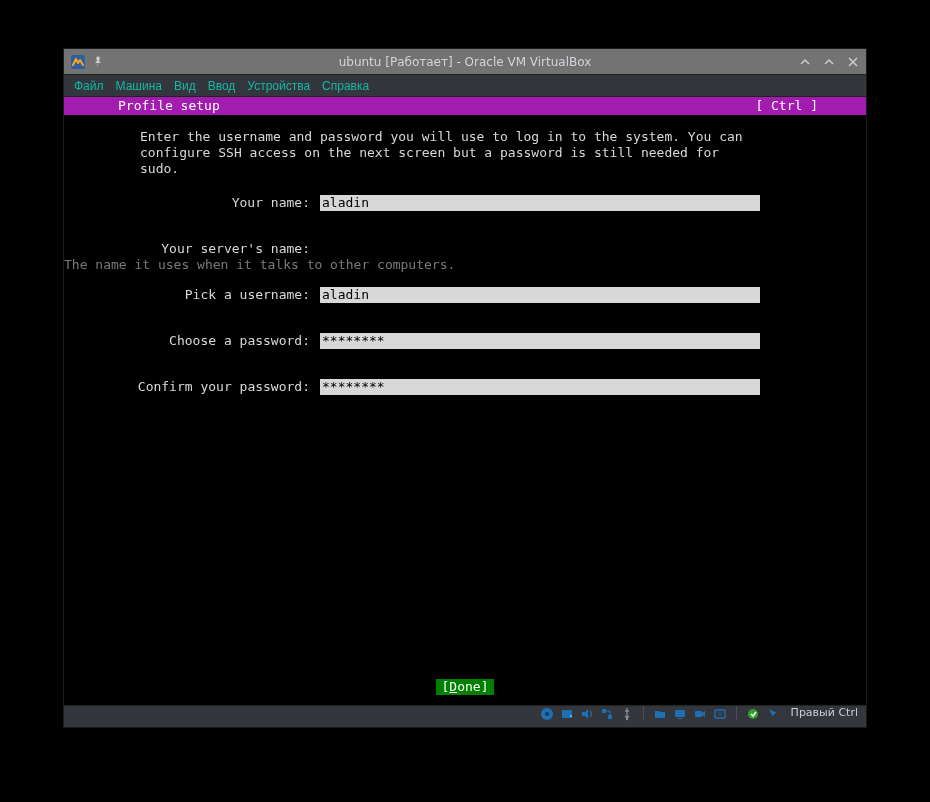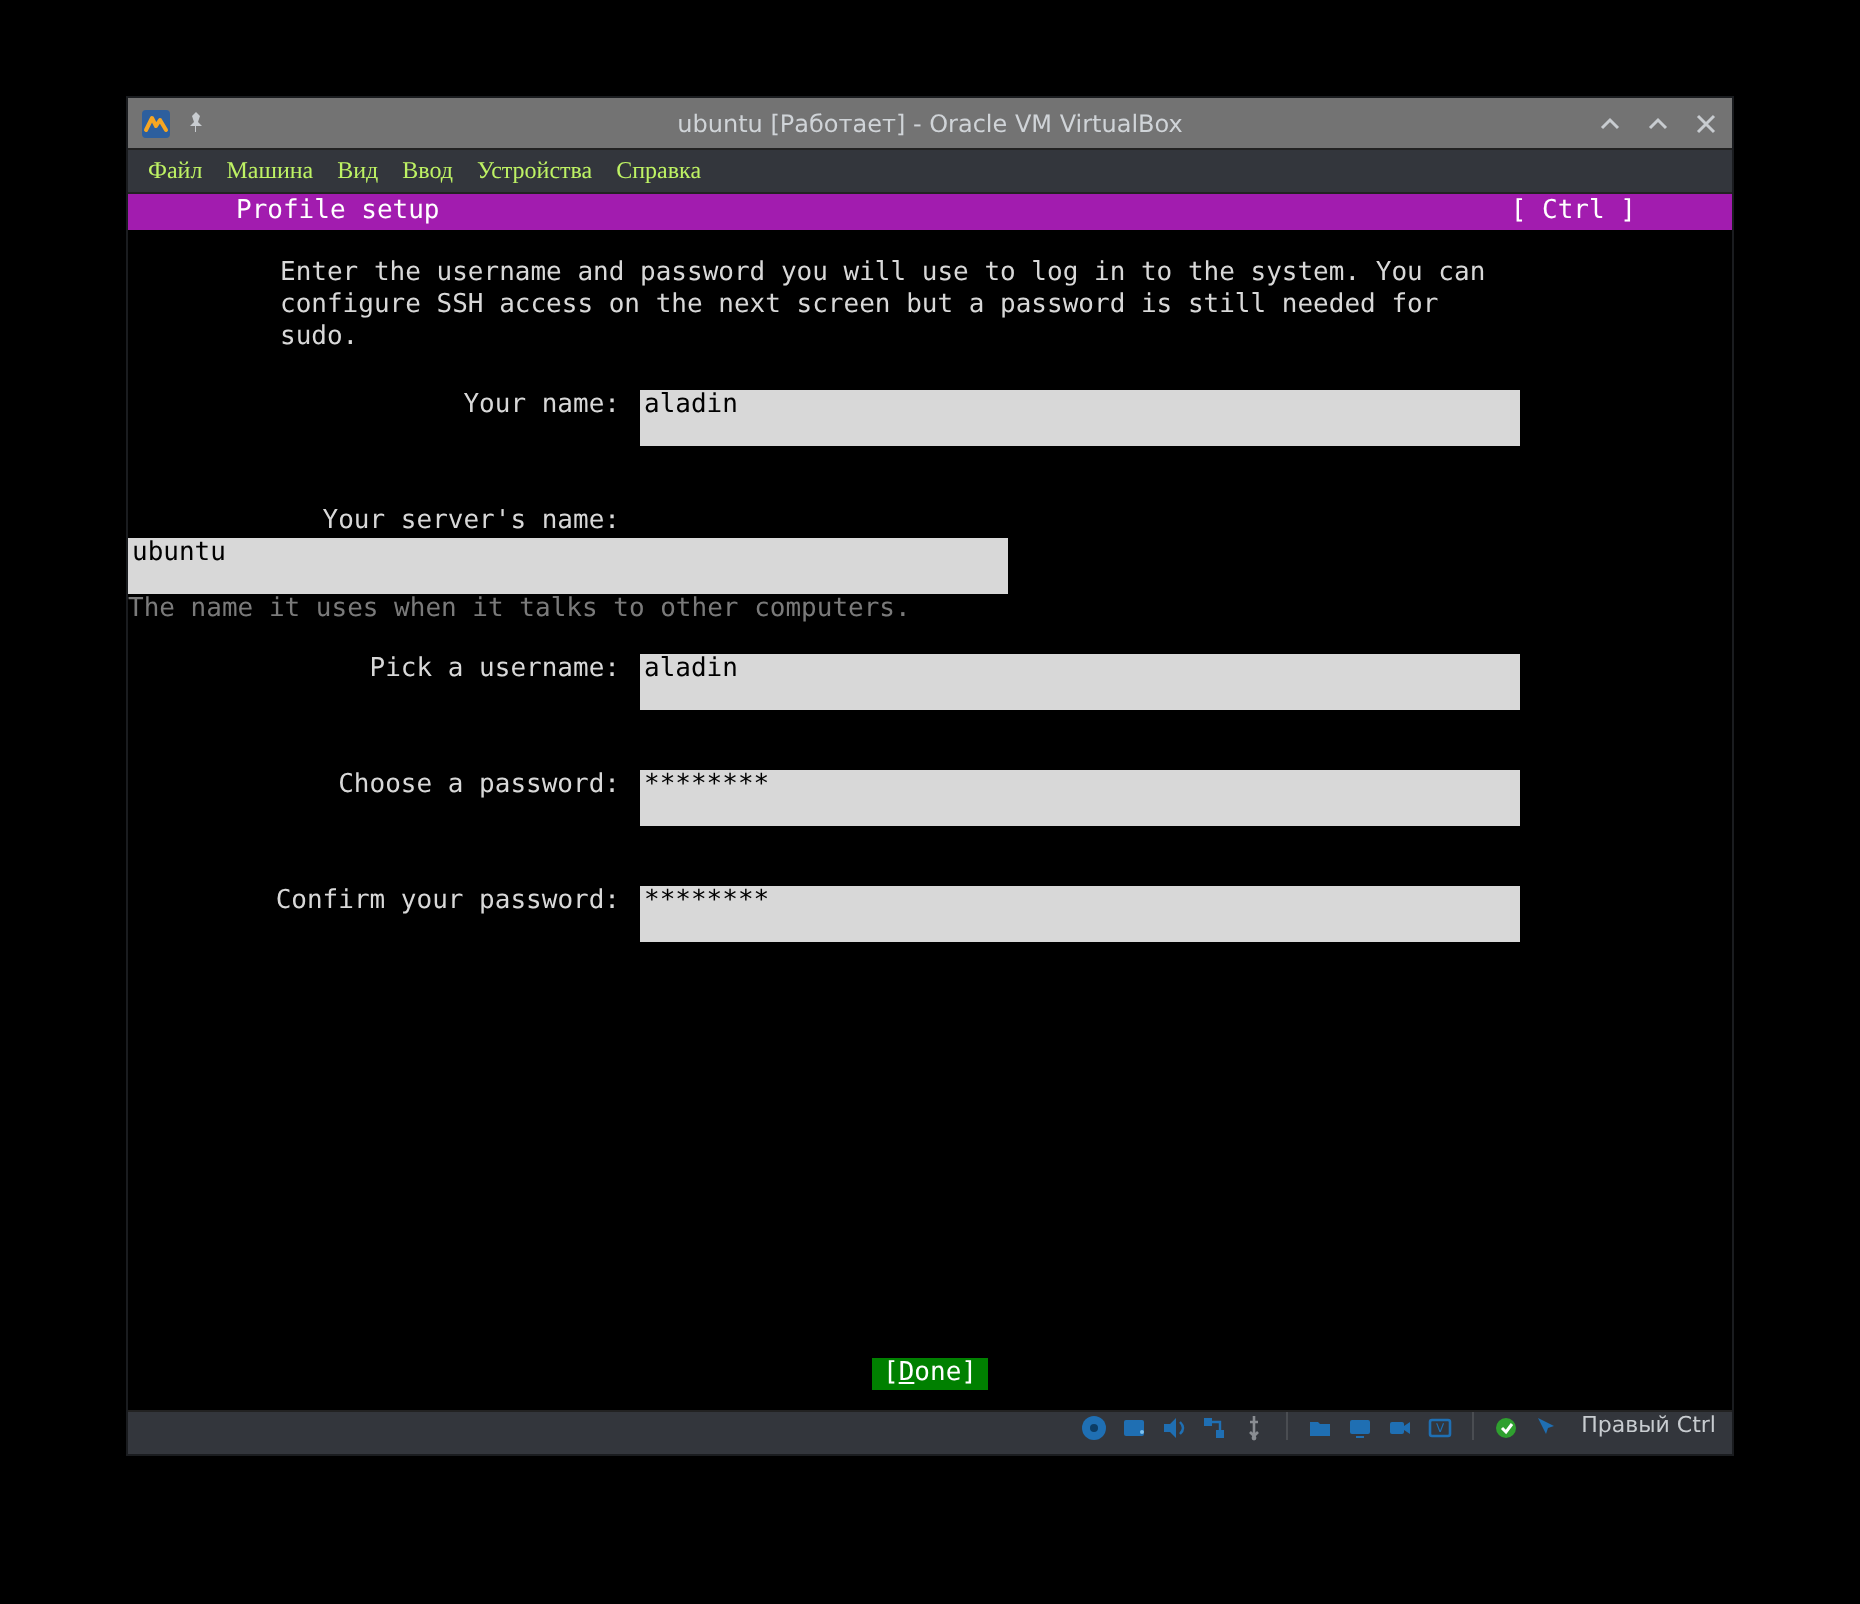--- a/index.html
+++ b/index.html
@@ -67,22 +67,22 @@
     cursor: pointer;
   }
   
   .menubar {
     height: 22px;
     background: #33363c;
     display: flex;
     align-items: center;
     gap: 12px;
     padding: 0 10px;
-    color: #bef264;
-    font-family: Liberation Serif, serif;
+    color: #14b8a6;
+    font-family: Liberation Sans, sans-serif;
     font-size: 12px;
     border-bottom: 1px solid #222;
   }
   .menubar .menu-item { cursor: pointer; }
   
   .guest {
     flex: 1;
     background: #000;
     color: #d8d8d8;
     font-size: 13px;
@@ -126,21 +126,21 @@
     text-align: right;
     padding-right: 10px;
     color: #d8d8d8;
   }
   .form-field {
     width: 440px;
   }
   .text-input {
     background: #d8d8d8;
     color: #000;
-    height: 28px;
+    height: 16px;
     padding: 0 2px;
     font-family: inherit;
     font-size: 13px;
     border: none;
     width: 100%;
     display: block;
   }
   .field-hint {
     color: #7a7a7a;
     margin-top: 0;
@@ -257,21 +257,20 @@
           <div class="form-label">Your name:</div>
           <div class="form-field">
             <div class="text-input">aladin</div>
           </div>
         </div>
 
         <div class="server-name-group">
           <div class="form-row tight">
             <div class="form-label">Your server's name:</div>
             <div class="form-field">
-              <div class="text-input">ubuntu</div>
               <div class="field-hint">The name it uses when it talks to other computers.</div>
             </div>
           </div>
         </div>
 
         <div class="form-row">
           <div class="form-label">Pick a username:</div>
           <div class="form-field">
             <div class="text-input">aladin</div>
           </div>

